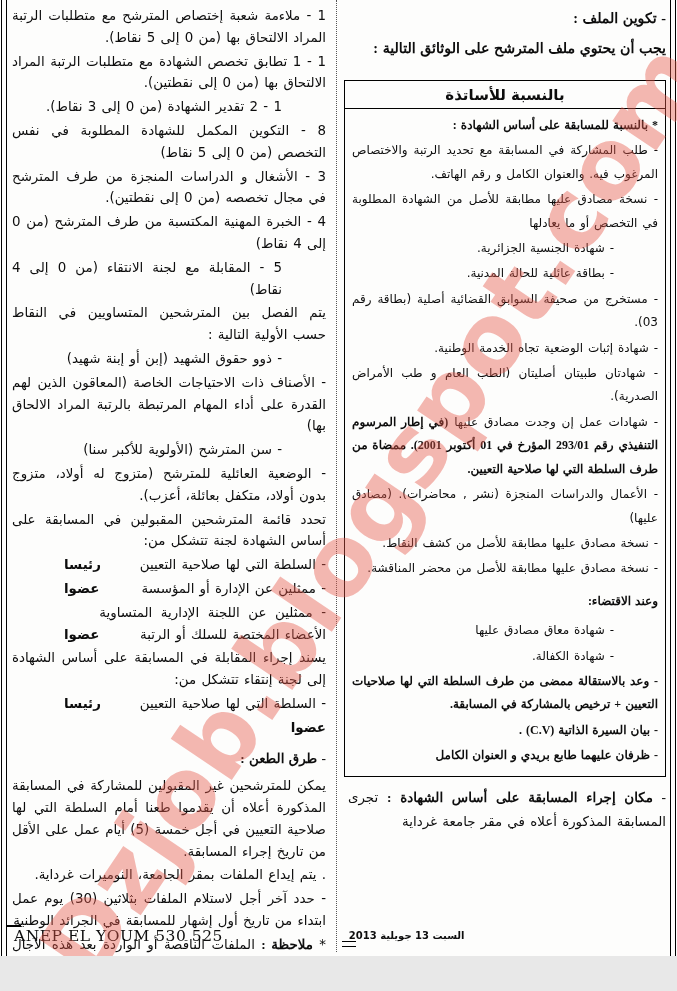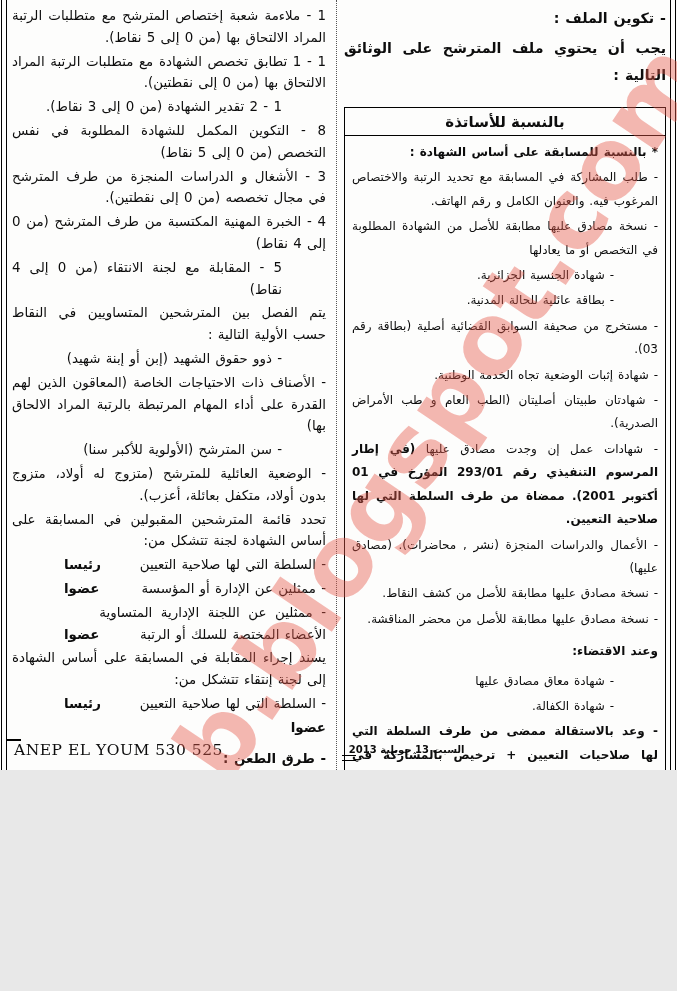--- a/index.html
+++ b/index.html
@@ -1,36 +1,36 @@
 <!DOCTYPE html>
 <html lang="ar" dir="rtl"><head>
 <meta charset="utf-8">
 <style>
   html,body{margin:0;padding:0;background:#e8e8e8;}
   .page{
-    position:relative; width:677px; height:770px; background:#fdfdfc;
+    position:relative; width:677px; height:956px; background:#fdfdfc;
     overflow:hidden; direction:rtl;
     font-family:"DejaVu Sans","Liberation Sans",sans-serif;
     color:#0d0d0d; margin:0 auto;
   }
   
   .side-border{position:absolute; top:0; height:962px; width:4px;}
   .side-border.left{left:1px; border-left:1.6px solid #000; border-right:1px solid #000;}
   .side-border.right{right:1px; border-right:1.6px solid #000; border-left:1px solid #000;}
   
   .col-divider{position:absolute; left:336px; top:0; height:952px; width:0;
     border-left:1.6px dotted #555;}
   
   .col{position:absolute; top:5px;}
   .col.leftcol{left:12px; width:314px;}
   .col.rightcol{left:344px; width:322px;}
   .p{font-size:13.4px; line-height:21.8px; text-align:justify; text-align-last:right;
      margin:0 0 2px; word-spacing:1px;}
   .rightcol .intro .p{font-weight:bold; font-size:14.2px; line-height:27px; margin-bottom:3px;}
-  .b{font-weight:bold;}
+  .b{font-weight:bold;font-family:Liberation Serif, serif;}
   .indent{padding-right:44px;}
   .mt{margin-top:9px; margin-bottom:6px;}
   .has-role{display:flex; justify-content:space-between; align-items:flex-end;}
   .has-role .txt{flex:1;}
   .role{font-weight:bold; margin-left:52px; white-space:nowrap;}
   
   .box{border:1.7px solid #000; margin-top:18px; background:transparent;}
   .box-header{font-size:15px; font-weight:bold; text-align:center; padding:5px 0 4px;
     border-bottom:1.7px solid #000;}
   .box-body{padding:5px 7px 6px;}

